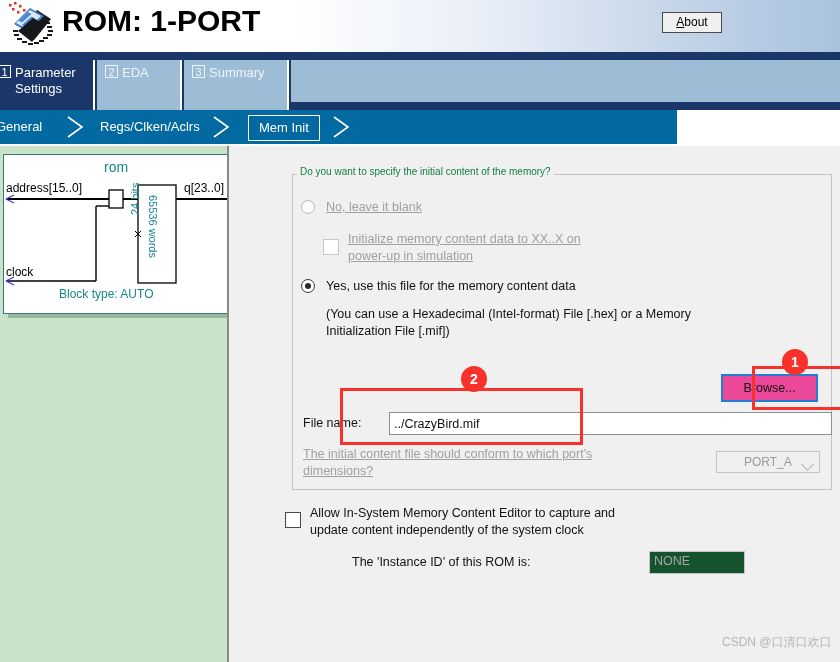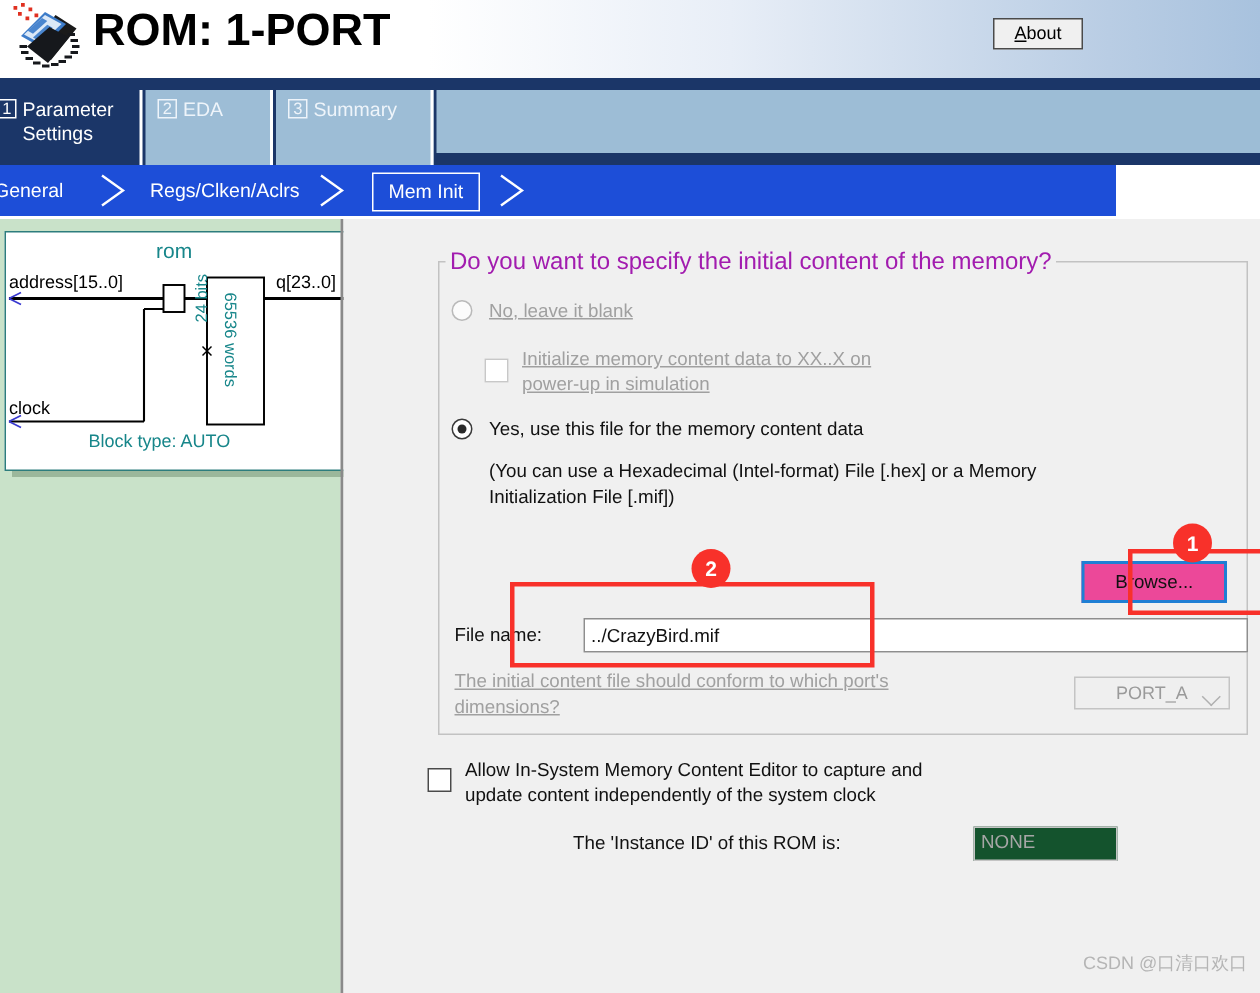--- a/index.html
+++ b/index.html
@@ -111,22 +111,22 @@
     left: 291px; width: 549px;
     top: 8px; height: 42px;
     background: #9dbdd6;
     position: absolute;
   }
 
   
   #crumbs {
     position: absolute;
     left: 0; top: 110px;
-    width: 744px; height: 34px;
-    background: #1d4ed8;
+    width: 677px; height: 34px;
+    background: #0369a1;
     border-bottom: 2px solid #ffffff;
   }
   .crumb {
     position: absolute;
     top: 6px;
     height: 22px;
     line-height: 21px;
     color: #ffffff;
     font-size: 13px;
     white-space: nowrap;
@@ -204,22 +204,22 @@
     left: 292px; top: 174px;
     width: 540px; height: 316px;
     border: 1px solid #c2c2c2;
     box-sizing: border-box;
   }
   #group-title {
     position: absolute;
     left: 297px; top: 166px;
     background: #f0f0f0;
     padding: 0 3px;
-    font-size: 16px;
-    color: #a21caf;
+    font-size: 10px;
+    color: #15803d;
     white-space: nowrap;
   }
 
   .radio {
     position: absolute;
     width: 14px; height: 14px;
     border-radius: 50%;
     box-sizing: border-box;
     cursor: pointer;
   }
@@ -484,21 +484,21 @@
 <div class="txt txt-dis" style="left:303px; top:464px;">dimensions?</div>
 <div id="port-select">
   <span class="pv">PORT_A</span>
   <span class="pchev"></span>
 </div>
 
 <div class="cbox cbox-en" style="left:285px; top:512px;"></div>
 <div class="txt" style="left:310px; top:506px;">Allow In-System Memory Content Editor to capture and</div>
 <div class="txt" style="left:310px; top:523px;">update content independently of the system clock</div>
 
-<div class="txt" style="left:382px; top:555px;">The 'Instance ID' of this ROM is:</div>
+<div class="txt" style="left:352px; top:555px;">The 'Instance ID' of this ROM is:</div>
 <div id="inst-input">NONE</div>
 
 <div class="redrect" id="redrect-1"></div>
 <div class="redrect" id="redrect-2"></div>
 <div class="badge" id="badge-1">1</div>
 <div class="badge" id="badge-2">2</div>
 
 <div id="watermark">CSDN @口清口欢口</div>
 
 </body></html>

